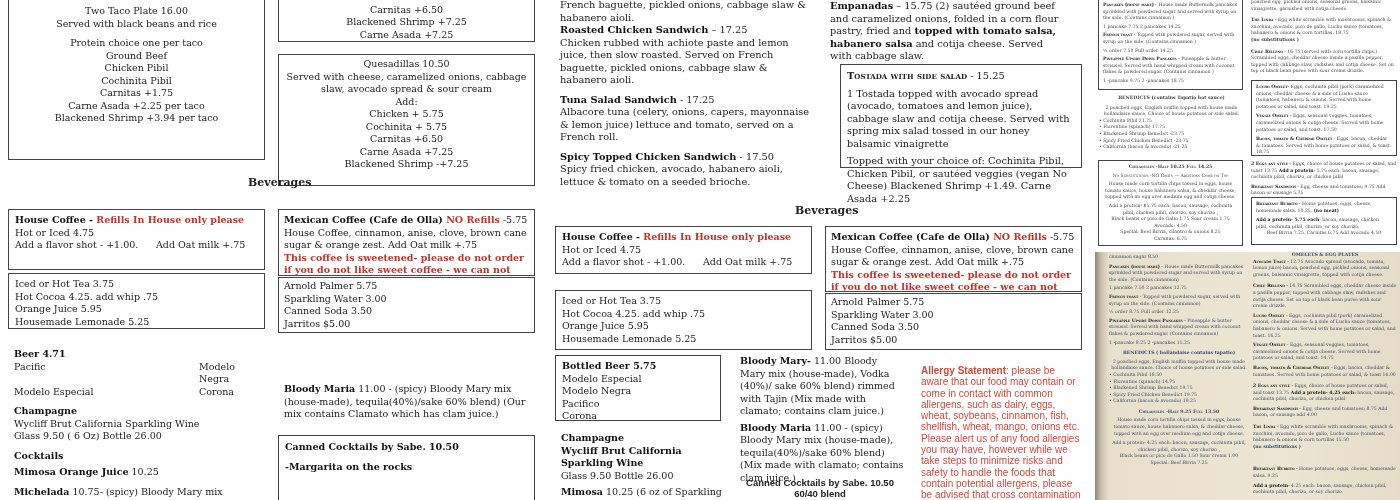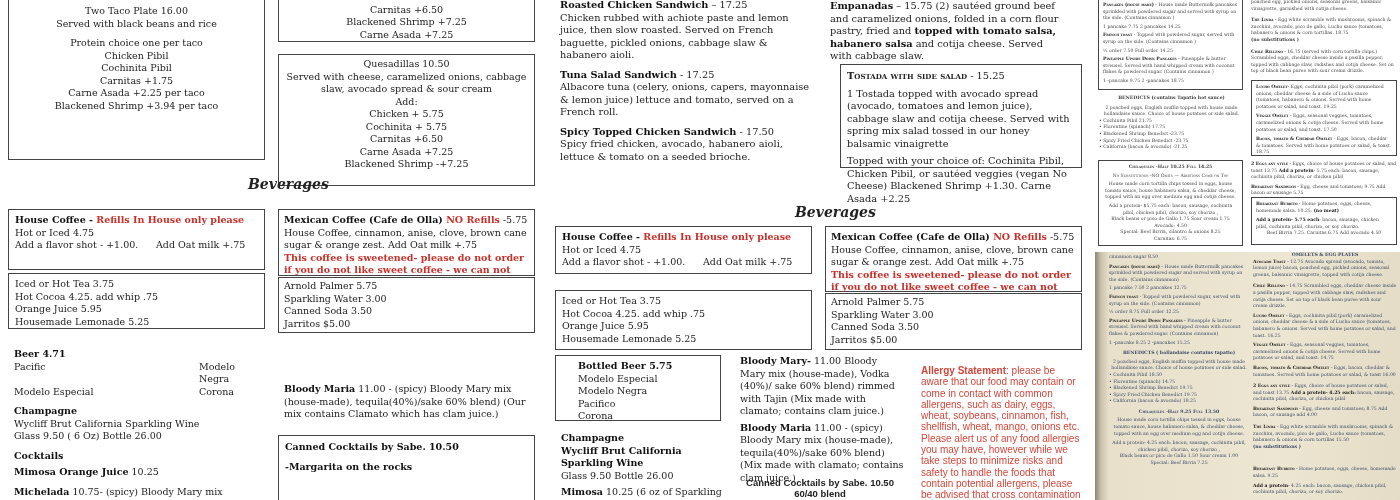--- a/index.html
+++ b/index.html
@@ -12,30 +12,31 @@
   b, .b { font-weight: bold; color: #111; }
   .red { color: #c8302a; font-weight: bold; }
   .sans-red { font-family: "Liberation Sans", sans-serif; color: #d4463a; }
   .row { display: flex; justify-content: space-between; }
   .gap { height: 7px; }
   .caps { font-variant: small-caps; font-weight: bold; }
   .mini { font-size: 4.6px; line-height: 6.6px; font-family: "DejaVu Serif", serif; color: #444; }
   .mini b { color: #222; }
   .photo { background: #e9e2cf; }
   .photo .mini { color: #3a4a6a; }
-  .hdr { font-weight: bold; font-size: 14px; font-style: italic; }
+  .hdr { font-weight: bold; font-size: 11px; }
 </style>
 </head>
 <body>
 
 <div class="box center sm" style="left:8px; top:-4px; width:257px; height:164px; padding-top:8px;">
   <div>Two Taco Plate 16.00</div>
   <div>Served with black beans and rice</div>
   <div class="gap"></div>
   <div>Protein choice one per taco</div>
+  <div>Ground Beef</div>
   <div>Chicken Pibil</div>
   <div>Cochinita Pibil</div>
   <div>Carnitas +1.75</div>
   <div>Carne Asada +2.25 per taco</div>
   <div>Blackened Shrimp +3.94  per taco</div>
 </div>
 
 <div class="box center sm" style="left:278px; top:-12px; width:257px; height:54px; padding-top:2px;">
   <div>Avocado + 5.75</div>
   <div>Carnitas +6.50</div>
@@ -47,20 +48,21 @@
   <div>Served with cheese, caramelized onions, cabbage slaw, avocado spread &amp; sour cream</div>
   <div>Add:</div>
   <div>Chicken + 5.75</div>
   <div>Cochinita + 5.75</div>
   <div>Carnitas +6.50</div>
   <div>Carne Asada +7.25</div>
   <div>Blackened Shrimp -+7.25</div>
 </div>
 
 <div class="abs sm" style="left:560px; top:-1px; width:255px; font-size:9.8px; line-height:12.5px;">
+  <div>French baguette, pickled onions, cabbage slaw &amp; habanero aioli.</div>
   <div>
     <span class="b">Roasted Chicken Sandwich</span> <span>– 17.25</span>
     <div>Chicken rubbed with achiote paste and lemon juice, then slow roasted.  Served on French baguette, pickled onions, cabbage slaw  &amp; habanero aioli.</div>
   </div>
   <div class="gap"></div>
   <div>
     <span class="b">Tuna Salad Sandwich</span> <span>- 17.25</span>
     <div>Albacore tuna (celery, onions, capers, mayonnaise &amp; lemon juice) lettuce and tomato, served on a French roll.</div>
   </div>
   <div class="gap"></div>
@@ -71,21 +73,21 @@
 </div>
 
 <div class="abs" style="left:830px; top:0px; width:235px; font-size:9.8px; line-height:12.5px;">
   <span class="b">Empanadas</span><span> – 15.75  (2) sautéed ground beef and caramelized onions, folded in a corn flour pastry, fried and </span><span class="b">topped with tomato salsa, habanero salsa</span><span> and cotija cheese.  Served with cabbage slaw.</span>
 </div>
 <div class="box" style="left:840px; top:64px; width:242px; height:104px; padding:5px 6px; font-size:9.8px; line-height:12.5px;">
   <div><span class="caps">Tostada with side salad</span><span> - 15.25</span></div>
   <div style="height:5px"></div>
   <div>1 Tostada topped with avocado spread (avocado, tomatoes and lemon juice), cabbage slaw and cotija cheese.  Served with spring mix salad tossed in our honey balsamic vinaigrette</div>
   <div style="height:5px"></div>
-  <div>Topped with your choice of: Cochinita Pibil, Chicken Pibil,  or sautéed veggies (vegan No Cheese) Blackened Shrimp +1.30.   Carne Asada +2.25</div>
+  <div>Topped with your choice of: Cochinita Pibil, Chicken Pibil,  or sautéed veggies (vegan No Cheese) Blackened Shrimp +1.49.   Carne Asada +2.25</div>
 </div>
 
 <div class="abs hdr" style="left:248px; top:176px;">Beverages</div>
 
 <div class="box sm" style="left:8px; top:209px; width:257px; height:61px; padding:4px 6px;">
   <div><span class="b">House Coffee - </span><span class="red">Refills In House only please</span></div>
   <div>Hot or Iced 4.75</div>
   <div style="display:flex;">
       <span style="width:141px;">Add a flavor shot - +1.00.</span>
       <span>Add Oat milk +.75</span>
@@ -163,21 +165,21 @@
   <div>House Coffee, cinnamon, anise, clove, brown cane sugar &amp; orange zest.   Add Oat milk +.75</div>
   <div class="red">This coffee is sweetened- please do not order if you do not like sweet coffee - we can not trade out for regular.</div>
 </div>
 <div class="box sm" style="left:825px; top:293px; width:257px; height:57px; padding:2px 5px;">
   <div>Arnold Palmer 5.75</div>
   <div>Sparkling Water 3.00</div>
   <div>Canned Soda  3.50</div>
   <div>Jarritos $5.00</div>
 </div>
 
-<div class="box sm" style="left:555px; top:355px; width:166px; height:66px; padding:4px 22px;">
+<div class="box sm" style="left:555px; top:355px; width:166px; height:66px; padding:4px 6px;">
   <div class="b">Bottled Beer 5.75</div>
   <div>Modelo Especial</div>
   <div>Modelo Negra</div>
   <div>Pacifico</div>
   <div>Corona</div>
 </div>
 
 <div class="abs sm" style="left:561px; top:432px; width:170px;">
   <div class="b">Champagne</div>
   <div class="b">Wycliff Brut California Sparkling Wine</div>

